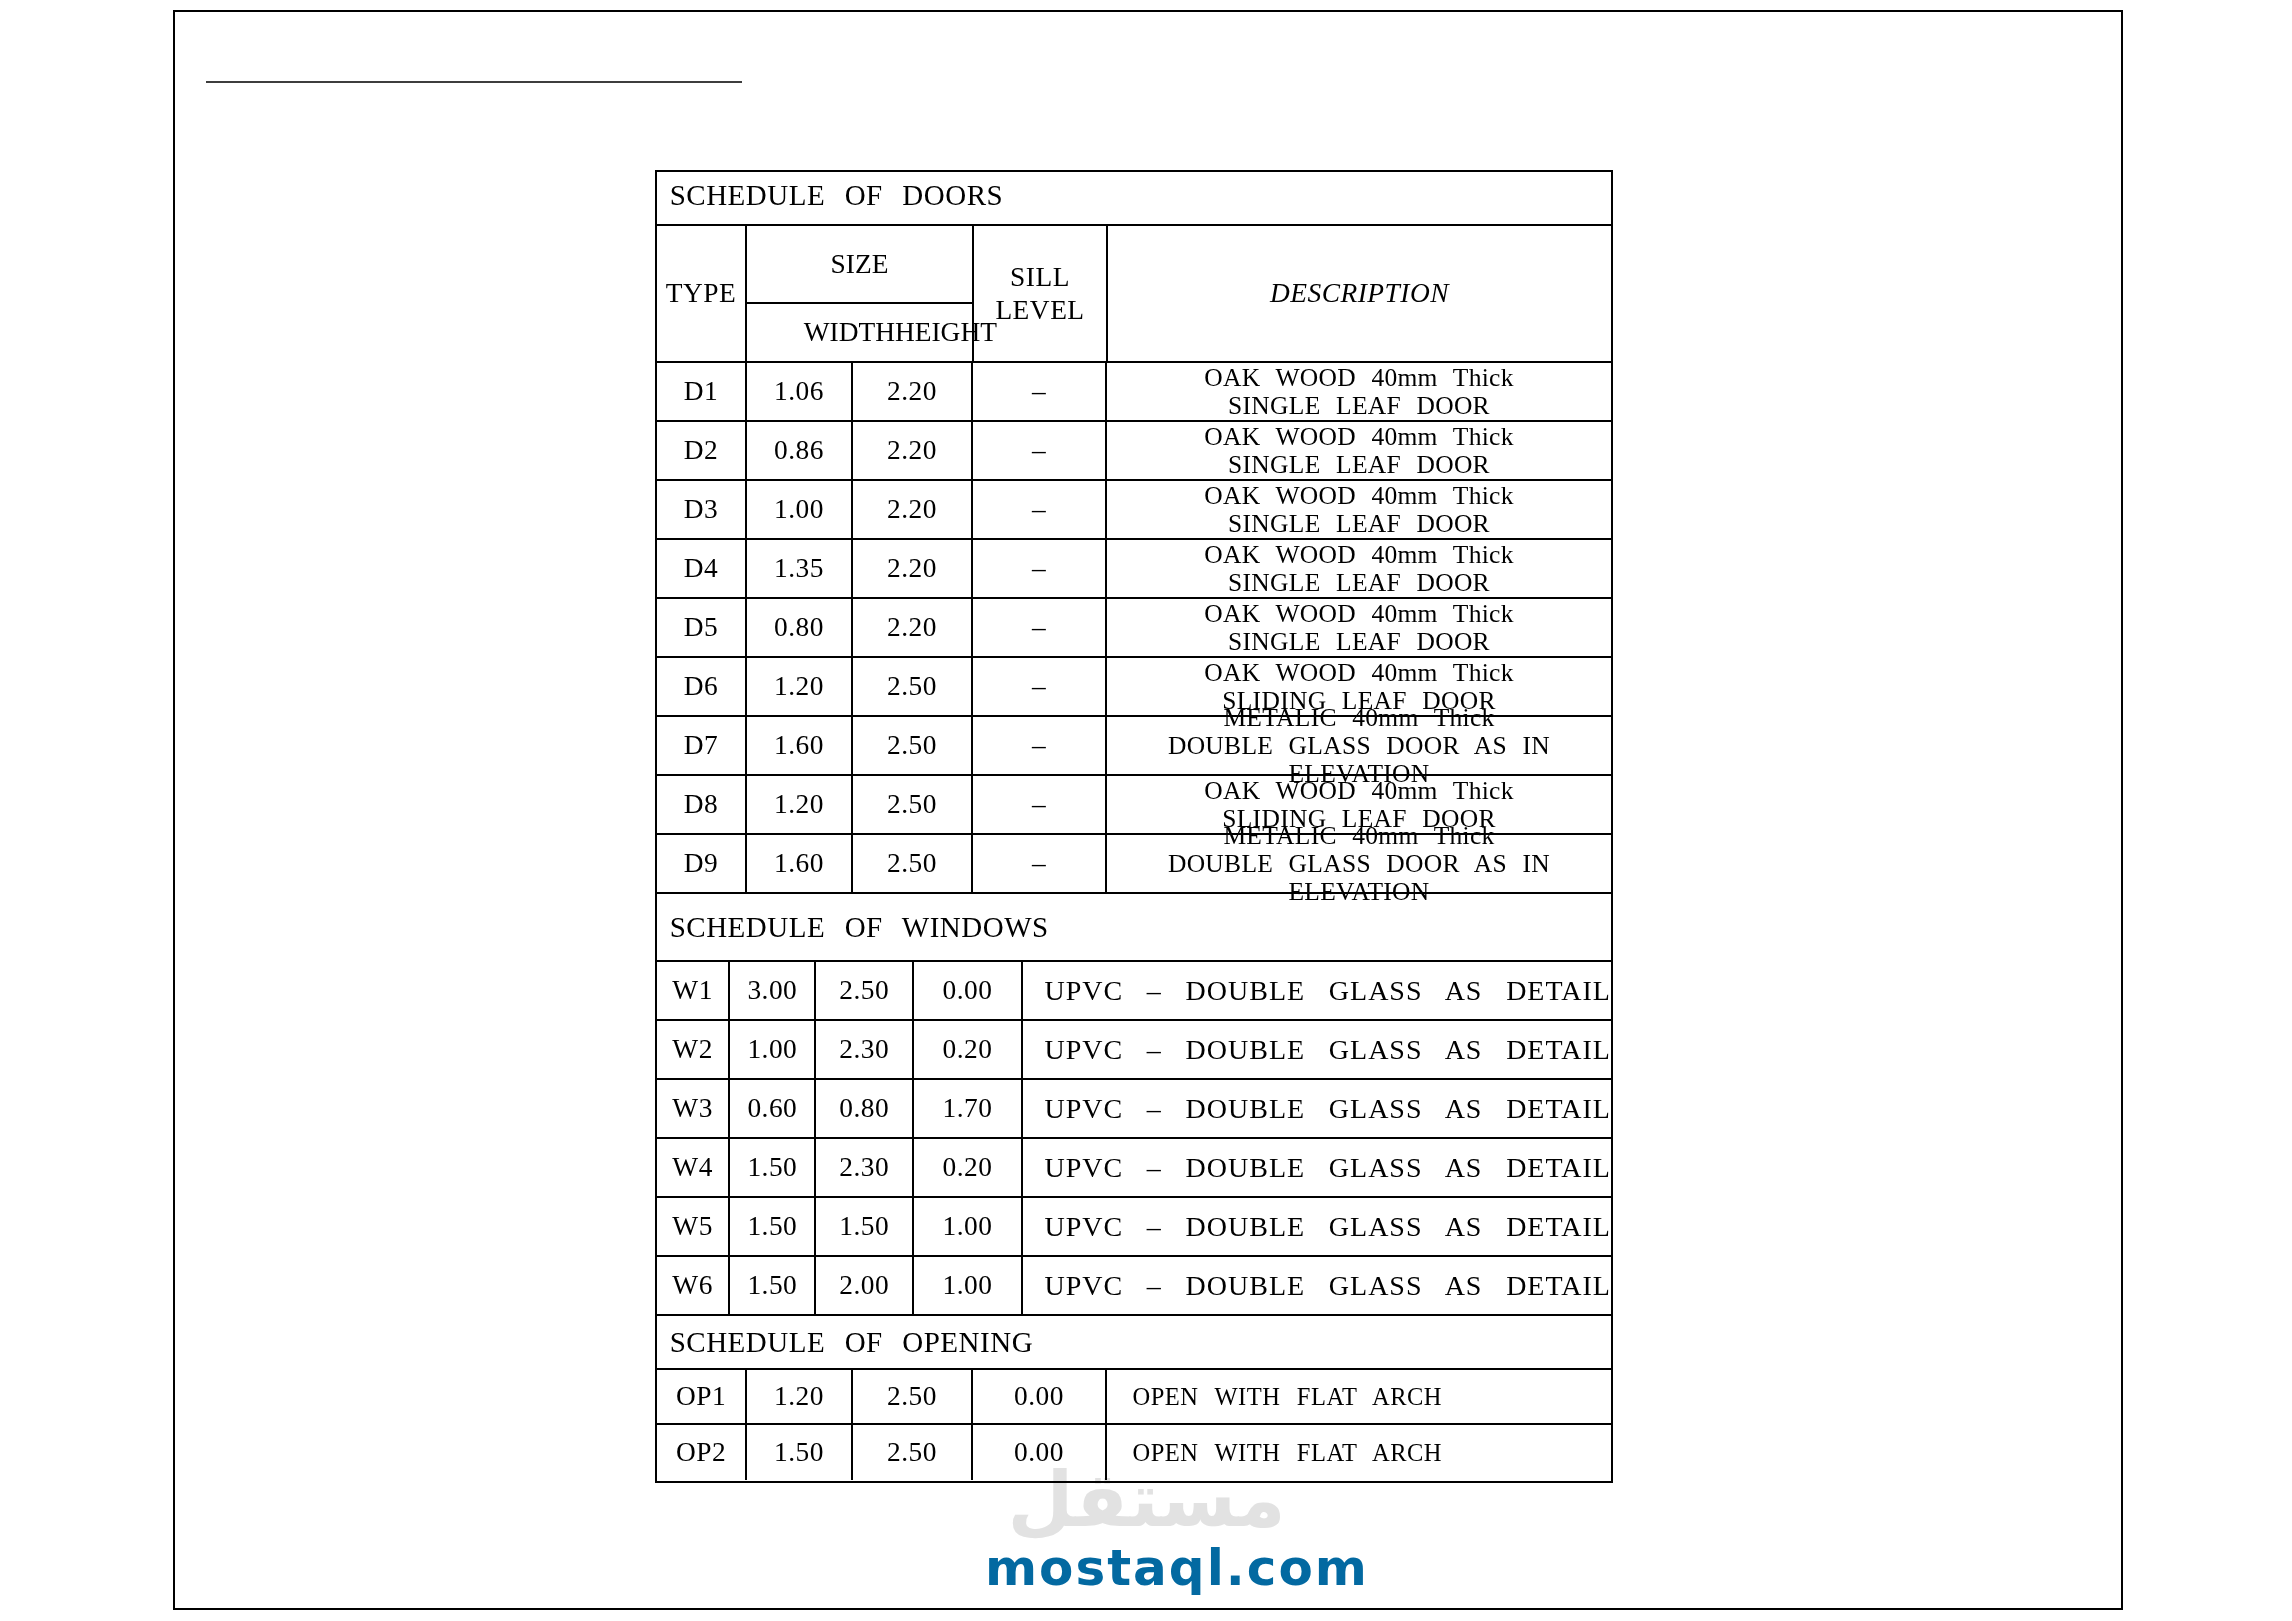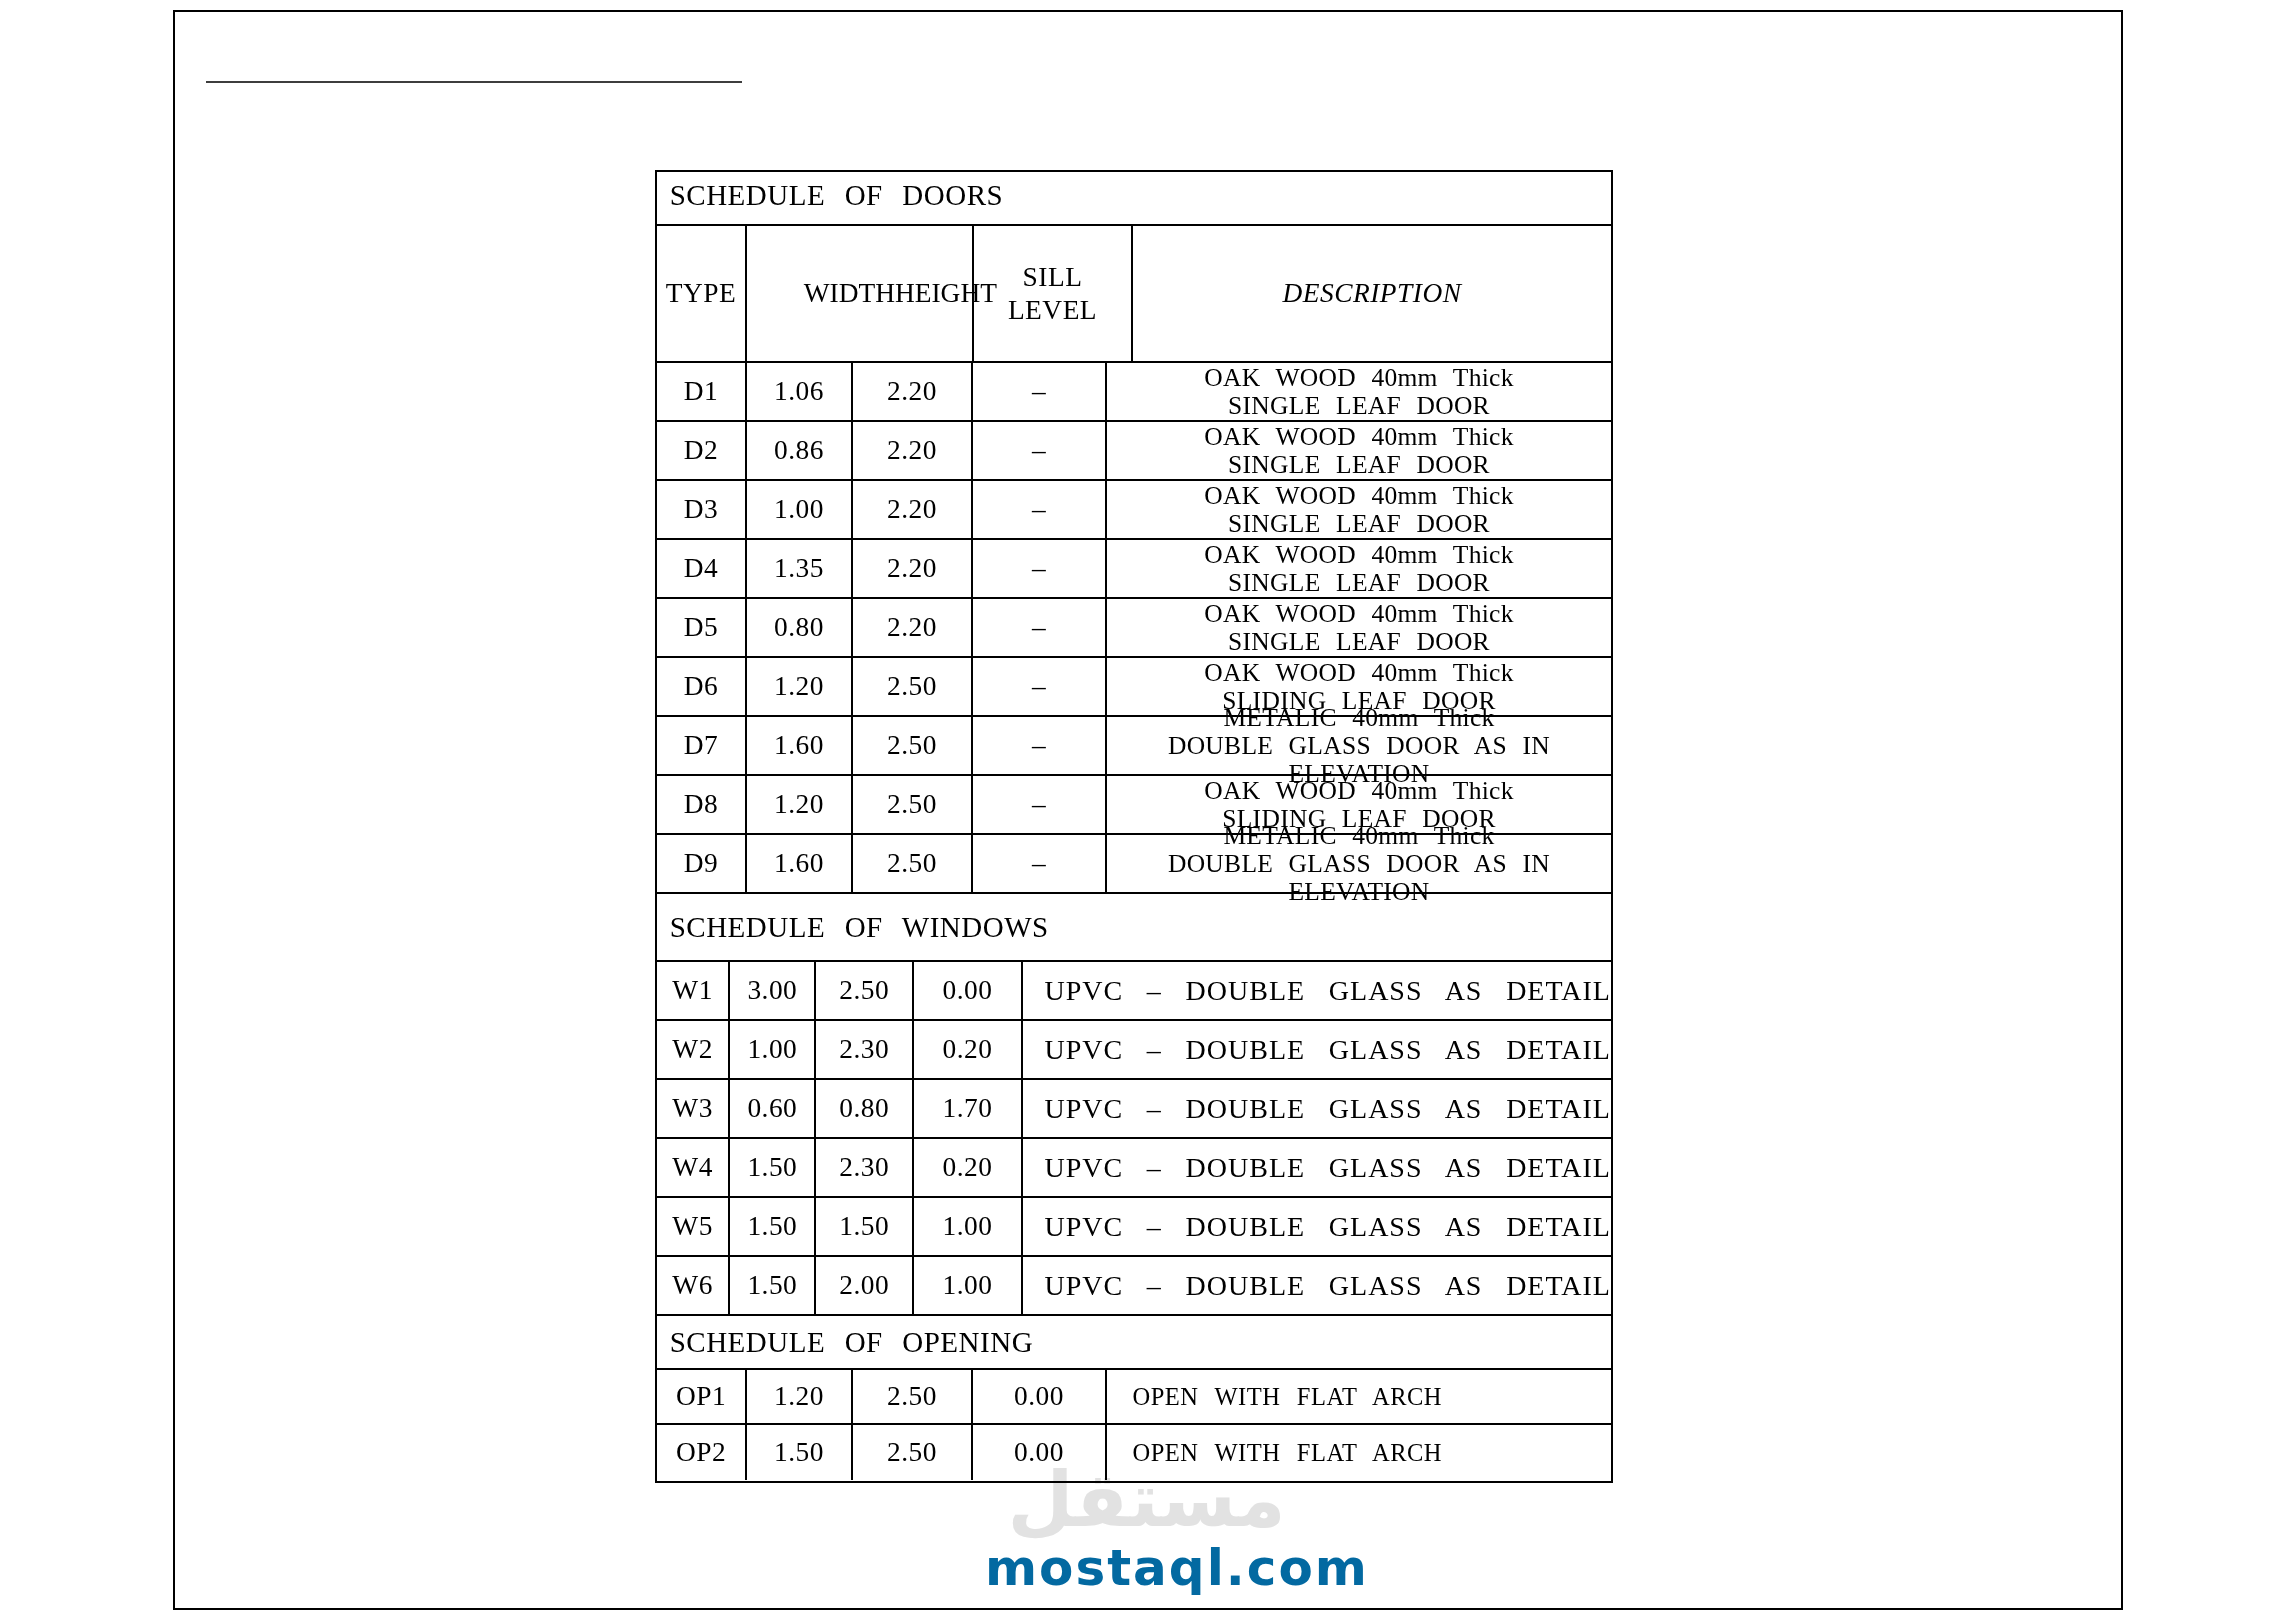--- a/index.html
+++ b/index.html
@@ -54,21 +54,21 @@
   .sec-doors{height:54px; align-items:flex-end; padding-bottom:12px;}
   .sec-windows{height:68px;}
   .sec-opening{height:54px; align-items:center;}
 
   .hdr{display:flex; height:137px; border-bottom:2px solid #000;}
   .hc{border-right:2px solid #000; display:flex; align-items:center; justify-content:center; font-size:27.4px; letter-spacing:0.5px;}
   .hc-type{width:90px;}
   .hc-size-group{width:225px; display:flex; flex-direction:column;}
   .size-top{height:78px; border-bottom:2px solid #000; display:flex; align-items:center; justify-content:center; font-size:27.4px;}
   .size-bottom{flex:1; display:flex; align-items:center; justify-content:space-between; padding:0 17.6px 0 12.7px; font-size:27.4px;margin-left:44px;}
-  .hc-sill{width:159px; flex-direction:column; line-height:33px;}
+  .hc-sill{width:134px; flex-direction:column; line-height:33px;}
   .hc-desc{flex:1; border-right:none;font-style:italic;}
 
   .row{display:flex; border-bottom:2px solid #000; height:59px;}
   .row.last{border-bottom:none;}
   .row-op{height:55px;}
   .c{border-right:2px solid #000; display:flex; align-items:center; justify-content:center; font-size:27.4px; letter-spacing:0.5px;}
   .c1{width:90px;}
   .c2{width:106px;}
   .c3{width:120px;}
   .c4{width:134px;}
@@ -89,20 +89,21 @@
   <div class="wm wm-ar">مستقل</div>
   <div class="wm wm-en">mostaql.com</div>
 
   <div class="sched">
 
     <div class="sec sec-doors">SCHEDULE OF DOORS</div>
 
     <div class="hdr">
       <div class="hc hc-type">TYPE</div>
       <div class="hc-size-group">
+        <div class="size-top">SIZE</div>
         <div class="size-bottom">
           <span>WIDTH</span>
           <span>HEIGHT</span>
         </div>
       </div>
       <div style="width:0;border-left:2px solid #000"></div>
       <div class="hc hc-sill">
         <span>SILL</span>
         <span>LEVEL</span>
       </div>

